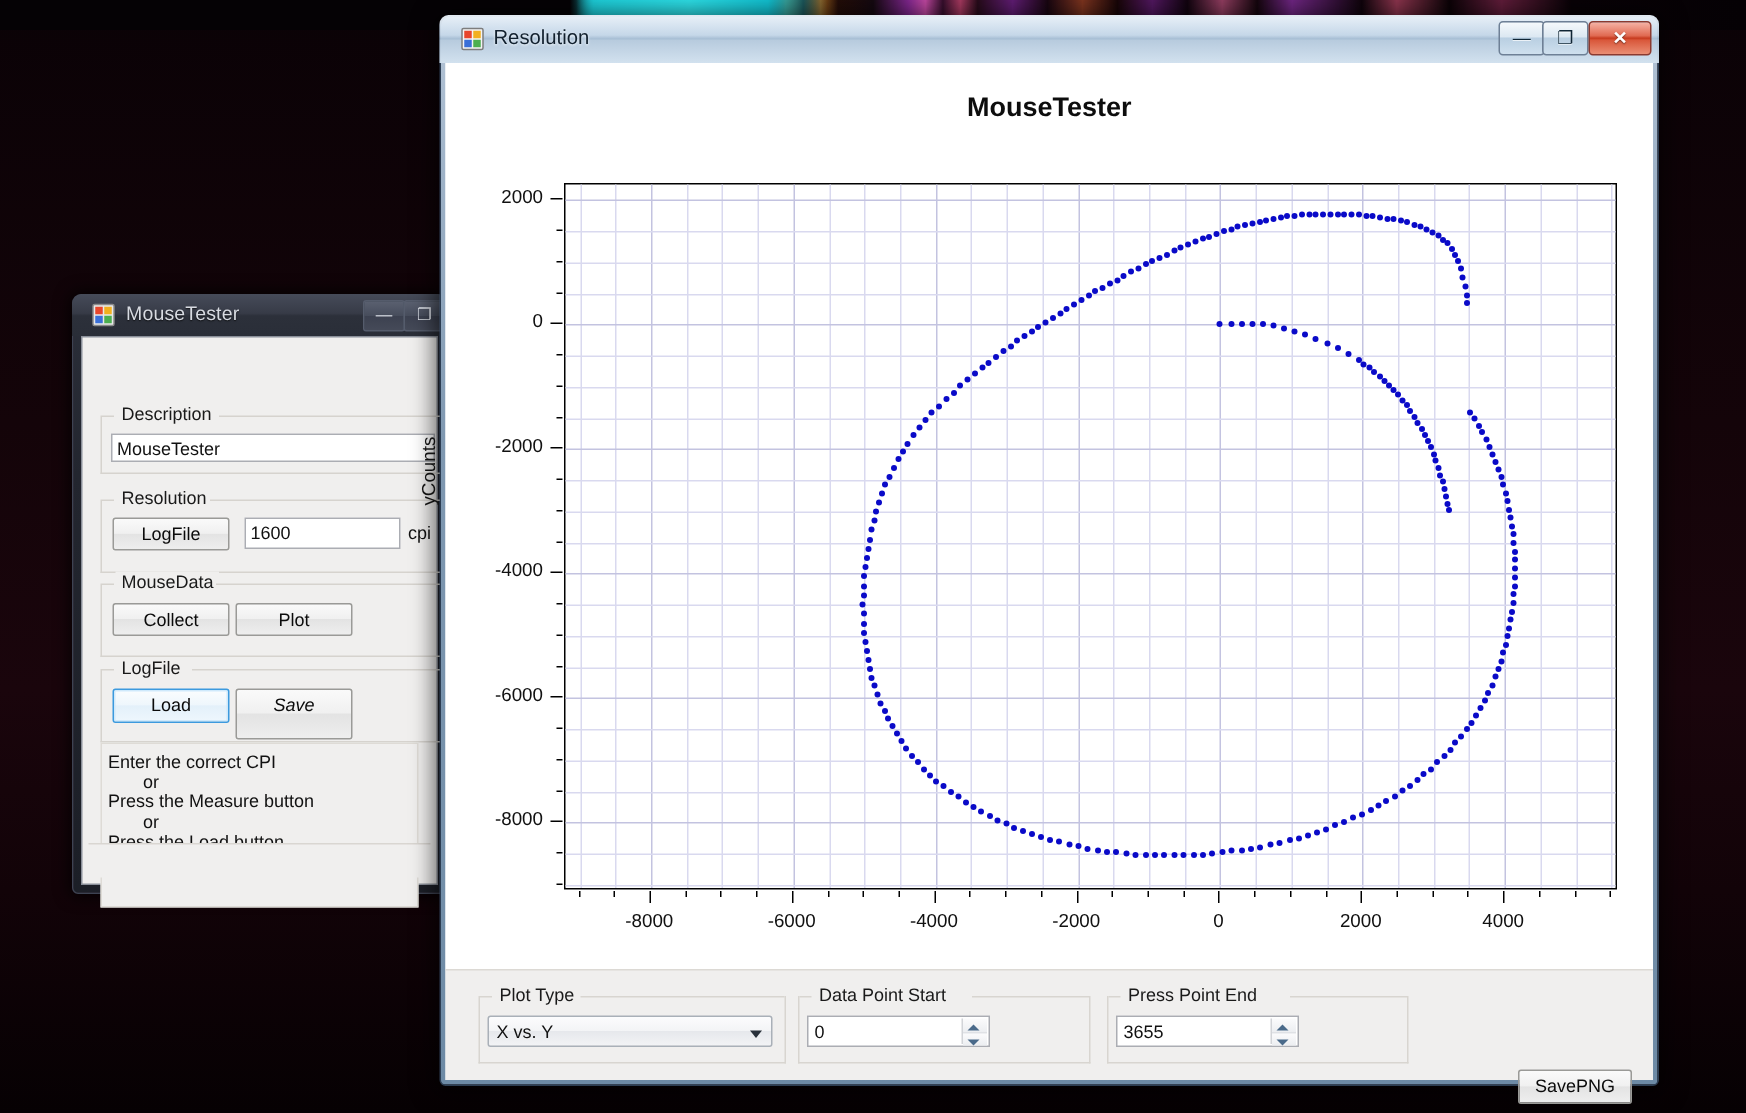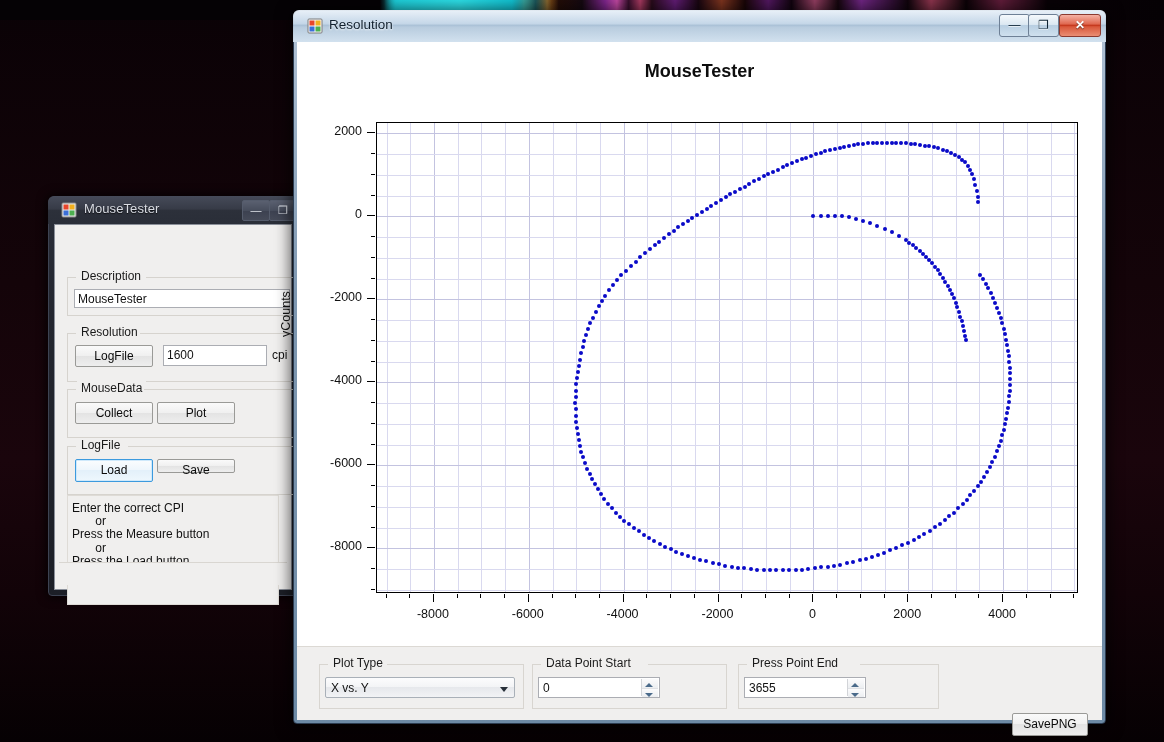--- a/index.html
+++ b/index.html
@@ -237,21 +237,21 @@
         <span>Plot</span>
       </div>
 
       <div class="gbox" style="left:10px;top:219px;width:228px;height:48px;">
         <div class="gbox-lbl">LogFile</div>
         <div style="position:absolute;top:0;left:60px;right:0;height:1px;background:#d6d3ce;"></div>
       </div>
       <div class="wbtn focus" style="left:18px;top:232px;width:78px;height:23px;line-height:21px;">
         <span>Load</span>
       </div>
-      <div class="wbtn" style="left:100px;top:232px;width:78px;height:14px;line-height:20px;">
+      <div class="wbtn" style="left:100px;top:232px;width:78px;height:34px;line-height:20px;font-style:italic;">
         <span>Save</span>
       </div>
 
       <div id="mt-help">
         <div>Enter the correct CPI</div>
         <div>       or</div>
         <div>Press the Measure button</div>
         <div>       or</div>
         <div>Press the Load button</div>
       </div>

